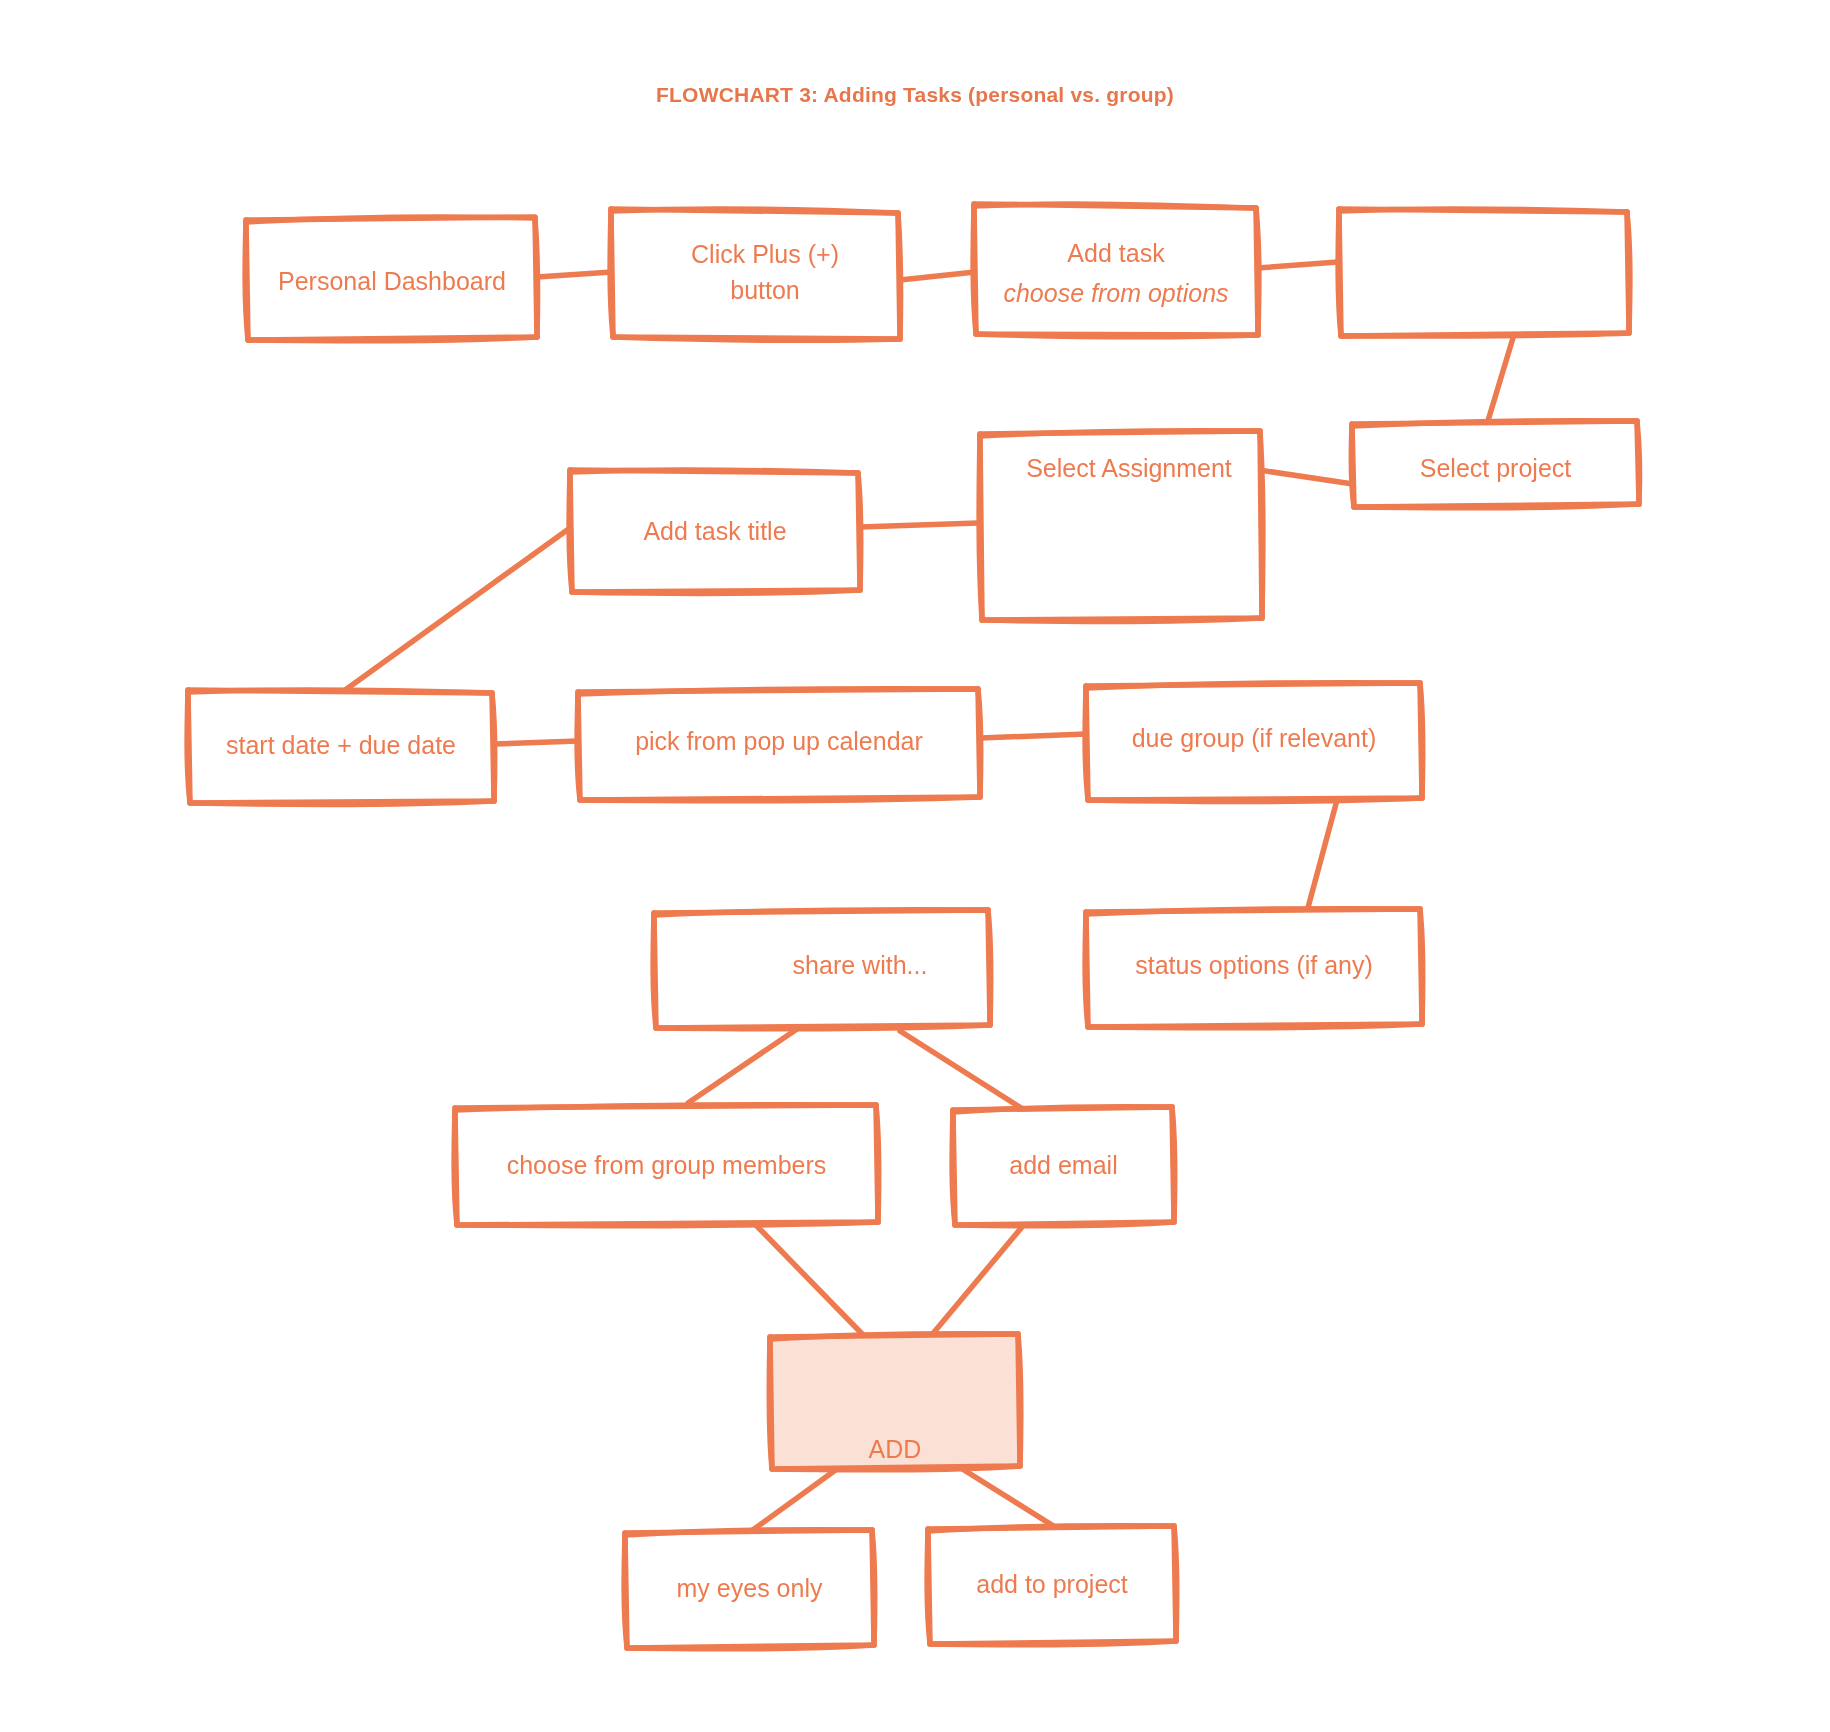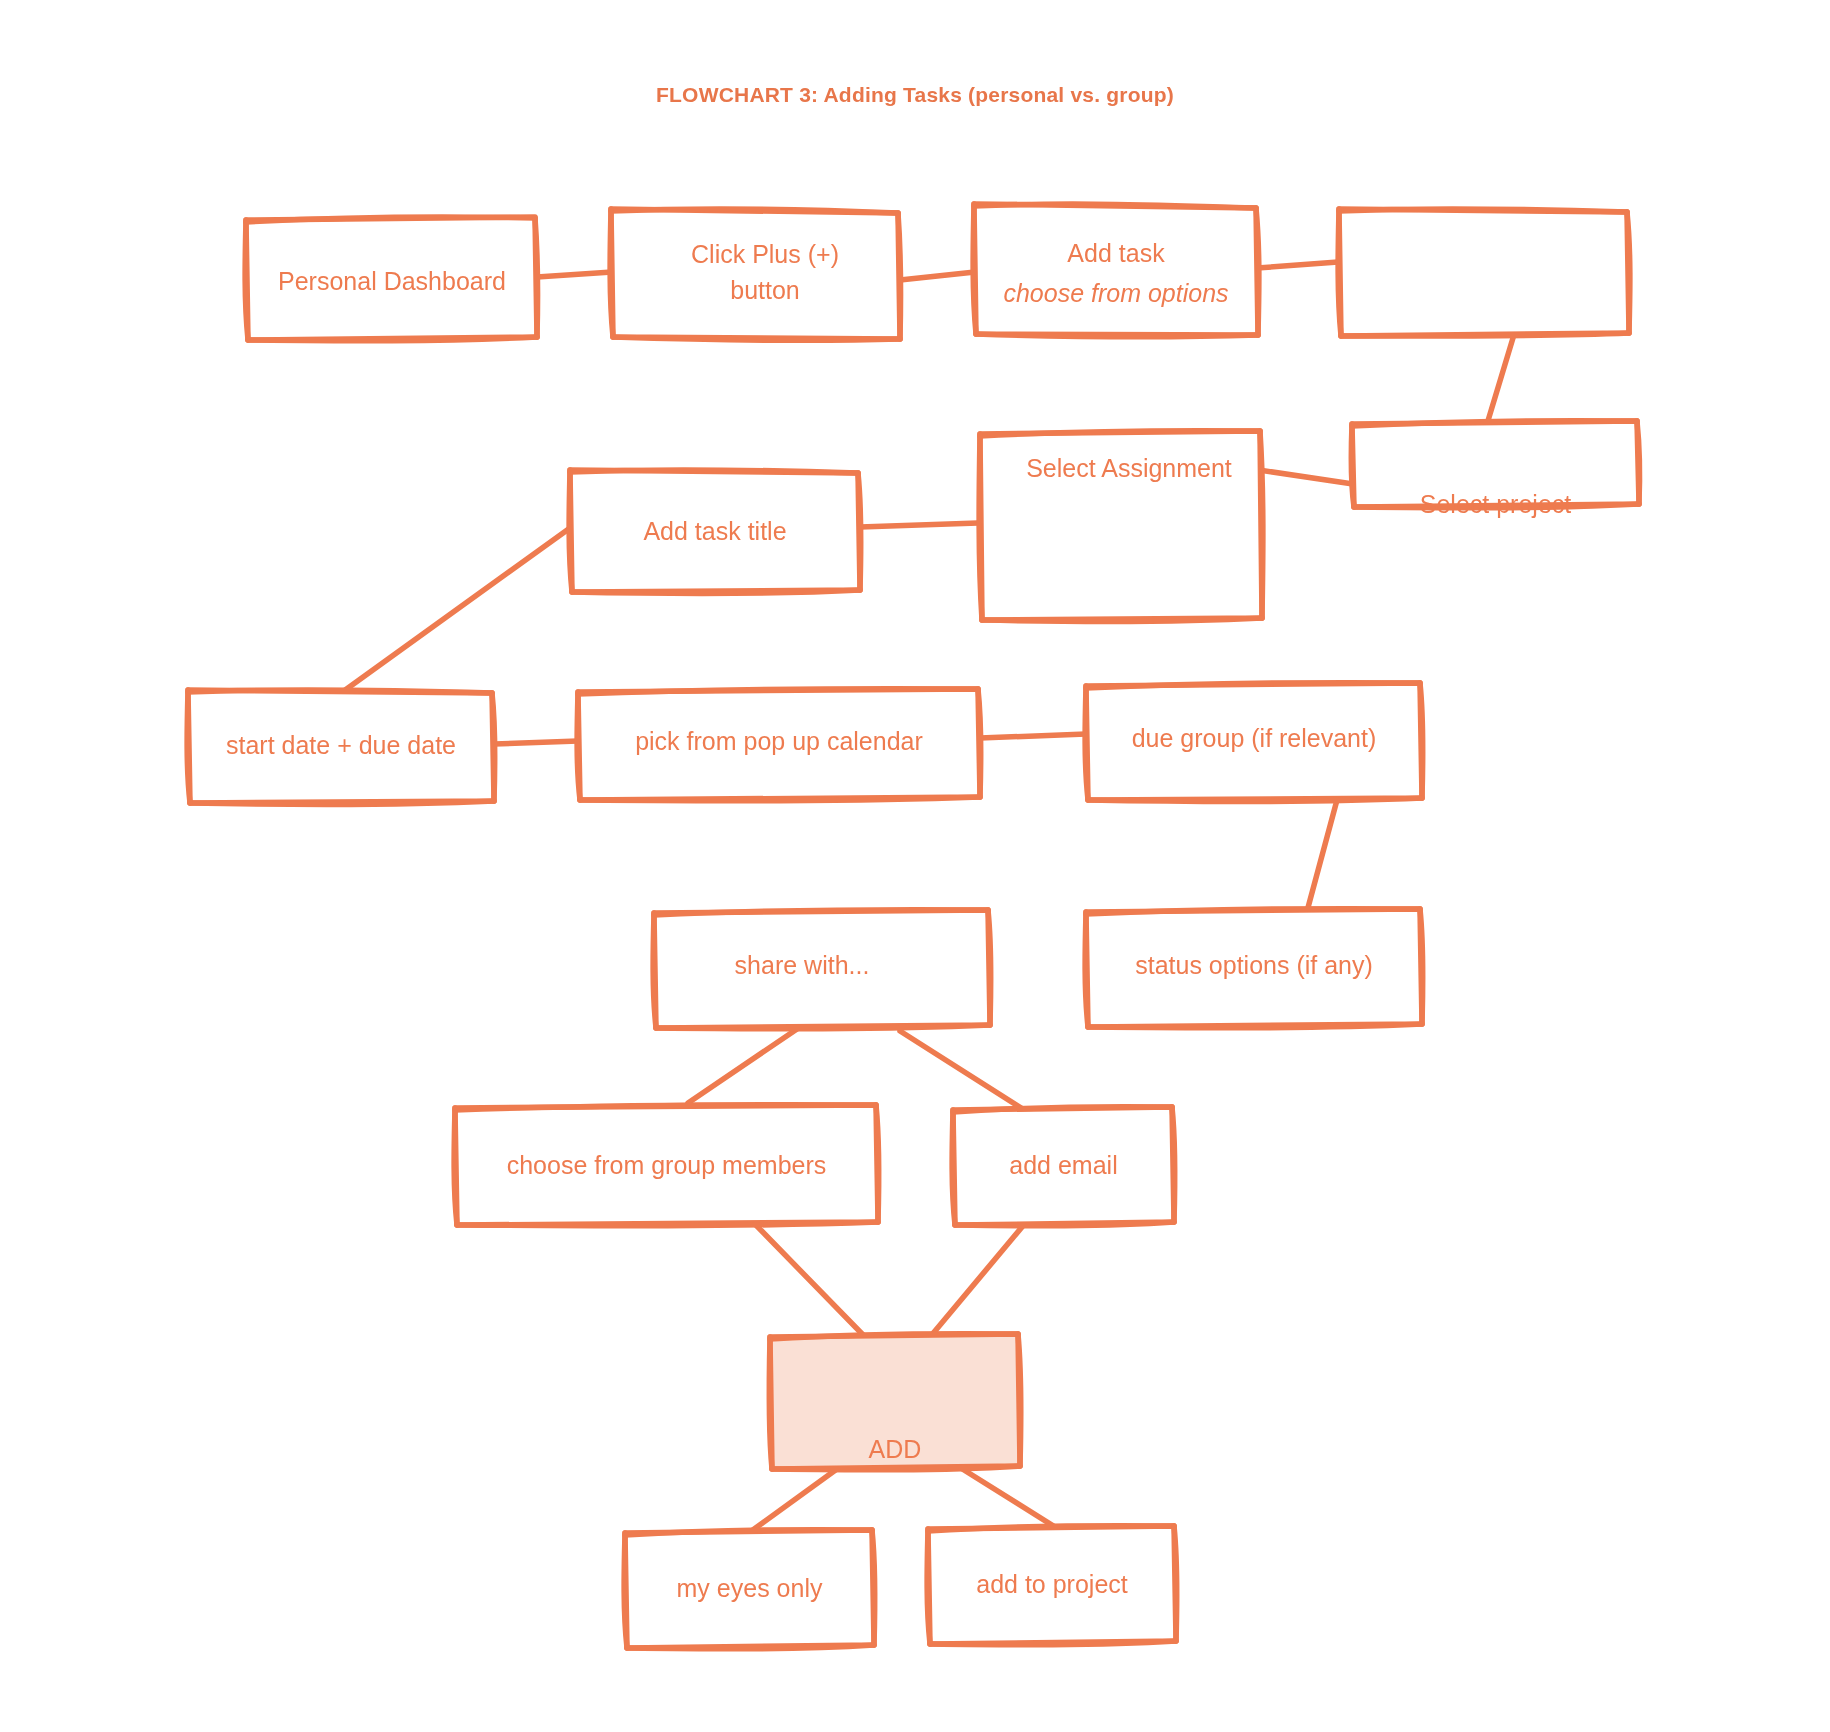--- a/index.html
+++ b/index.html
@@ -254,35 +254,35 @@
 
   <div class="node-label nl-center" style="left:246px; top:263px; width:292px;">Personal Dashboard</div>
 
   <div class="node-label nl-left" style="left:640px; top:236px; width:250px;">Click Plus (+)
 button</div>
 
   <div class="node-label nl-center" style="left:974px; top:235px; width:284px;">Add task</div>
   <div class="node-label nl-center italic-line" style="left:974px; top:275px; width:284px;">choose from options</div>
 
 
-  <div class="node-label nl-center" style="left:1352px; top:450px; width:287px;margin-top:36px;">Select project</div>
+  <div class="node-label nl-center" style="left:1352px; top:450px; width:287px;">Select project</div>
 
   <div class="node-label nl-center" style="left:988px; top:450px; width:282px;">Select Assignment</div>
 
   <div class="node-label nl-center" style="left:570px; top:513px; width:290px;">Add task title</div>
 
   <div class="node-label nl-center" style="left:188px; top:727px; width:306px;">start date + due date</div>
 
   <div class="node-label nl-center" style="left:578px; top:723px; width:402px;">pick from pop up calendar</div>
 
   <div class="node-label nl-center" style="left:1086px; top:720px; width:336px;">due group (if relevant)</div>
 
   <div class="node-label nl-center" style="left:1086px; top:947px; width:336px;">status options (if any)</div>
 
-  <div class="node-label nl-left" style="left:652px; top:947px; width:300px;">share with...</div>
+  <div class="node-label nl-left" style="left:710px; top:947px; width:300px;">share with...</div>
 
   <div class="node-label nl-center" style="left:455px; top:1147px; width:423px;">choose from group members</div>
 
   <div class="node-label nl-center" style="left:953px; top:1147px; width:221px;">add email</div>
 
   <div class="node-label nl-center" style="left:770px; top:1385px; width:250px;margin-top:46px;">ADD</div>
 
   <div class="node-label nl-center" style="left:625px; top:1570px; width:249px;">my eyes only</div>
 
   <div class="node-label nl-center" style="left:928px; top:1566px; width:248px;">add to project</div>

